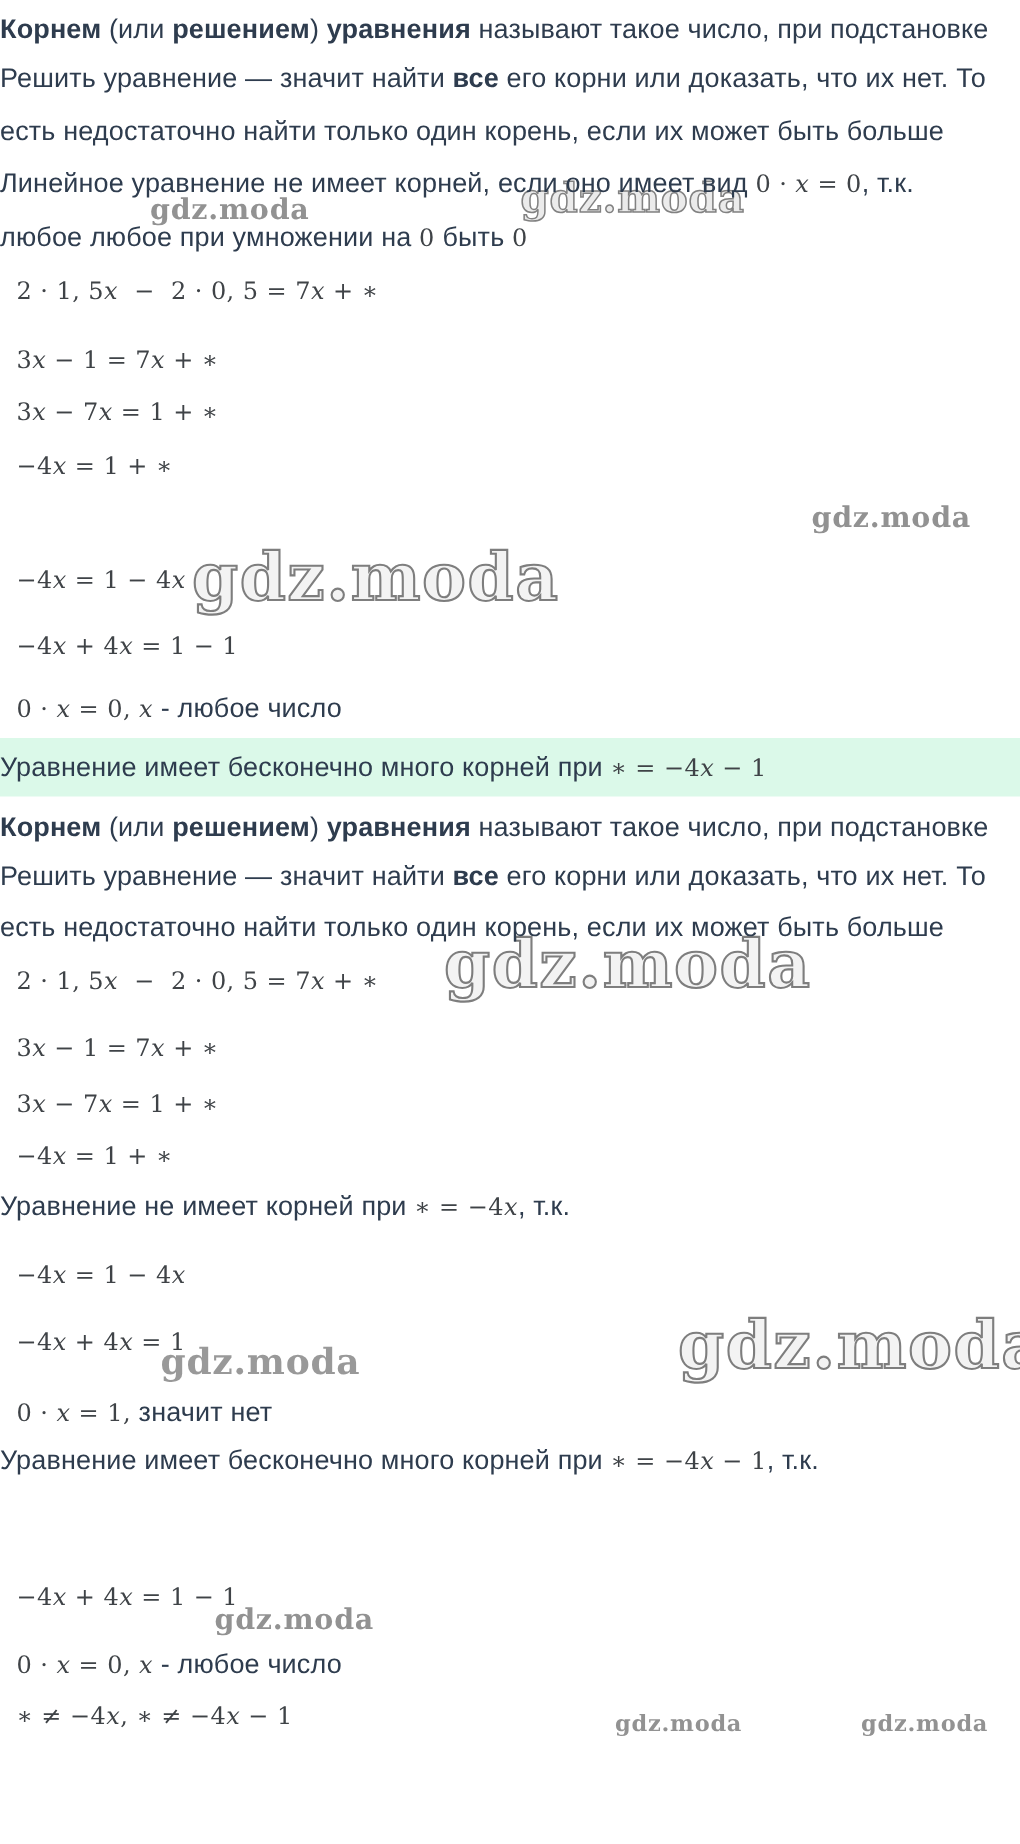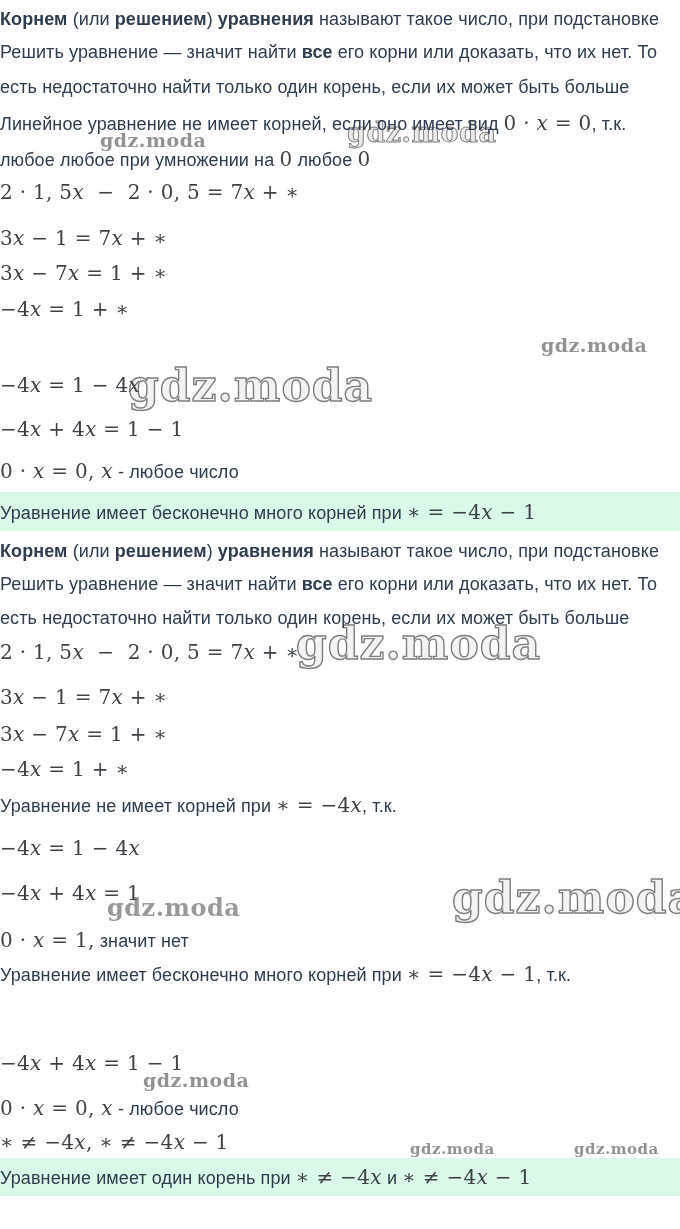--- a/index.html
+++ b/index.html
@@ -14,23 +14,23 @@
     font-family:"Liberation Sans",sans-serif;color:var(--text);
   }
   .ln{
     position:absolute;left:0;margin:0;white-space:pre;
     font-size:18px;letter-spacing:0.1px;line-height:1.25;z-index:1;
   }
   .ln b{font-weight:bold;}
   
   .eq{
     font-family:"DejaVu Serif","DejaVu Sans",serif;
-    font-size:20px;color:var(--math);letter-spacing:0.3px;
+    font-size:20px;color:var(--math);letter-spacing:0.3px;padding-left:11px;
   }
-  .mx{font-family:"DejaVu Serif","DejaVu Sans",serif;font-size:20px;color:var(--math);letter-spacing:0.3px;}
+  .mx{font-family:"DejaVu Serif","DejaVu Sans",serif;font-size:16px;color:var(--math);letter-spacing:0.3px;}
   .mx i{font-style:italic;}
   .sx{font-family:"Liberation Sans",sans-serif;font-size:18px;color:var(--text);letter-spacing:0.1px;}
   
   .bar{
     position:absolute;left:0;width:680px;background:var(--green);
     display:flex;align-items:center;z-index:1;
   }
   .bar .inner{margin:0;white-space:pre;font-size:18px;letter-spacing:0.1px;}
   
   .wm{
@@ -67,21 +67,21 @@
   <span class="wm xs" style="left:574px;top:1140px">gdz.moda</span>
 
   <p class="ln" style="top:8px"><b>Корнем</b><span> (или </span><b>решением</b><span>) </span><b>уравнения</b><span> называют такое число, при подстановке</span></p>
 
   <p class="ln" style="top:41px"><span>Решить уравнение — значит найти </span><b>все</b><span> его корни или доказать, что их нет. То</span></p>
 
   <p class="ln" style="top:76px"><span>есть недостаточно найти только один корень, если их может быть больше</span></p>
 
   <p class="ln" style="top:111px"><span>Линейное уравнение не имеет корней, если оно имеет вид </span><span class="mx">0 · <i>x</i> = 0</span><span>, т.к.</span></p>
 
-  <p class="ln" style="top:147px"><span>любое любое при умножении на </span><span class="mx">0</span><span> любое </span><span class="mx">0</span></p>
+  <p class="ln" style="top:147px"><span>любое любое при умножении на </span><span class="mx">0</span><span> быть </span><span class="mx">0</span></p>
 
   <p class="ln eq" style="top:180px"><span class="mx">2 · 1, 5<i>x</i>  −  2 · 0, 5 = 7<i>x</i> + ∗</span></p>
   <p class="ln eq" style="top:226px"><span class="mx">3<i>x</i> − 1 = 7<i>x</i> + ∗</span></p>
   <p class="ln eq" style="top:261px"><span class="mx">3<i>x</i> − 7<i>x</i> = 1 + ∗</span></p>
   <p class="ln eq" style="top:297px"><span class="mx">−4<i>x</i> = 1 + ∗</span></p>
   <p class="ln eq" style="top:373px"><span class="mx">−4<i>x</i> = 1 − 4<i>x</i></span></p>
   <p class="ln eq" style="top:417px"><span class="mx">−4<i>x</i> + 4<i>x</i> = 1 − 1</span></p>
   <p class="ln eq" style="top:459px"><span class="mx">0 · <i>x</i> = 0, <i>x</i></span><span class="sx"> - любое число</span></p>
 
   <div class="bar" style="top:492px;height:39px">
@@ -104,17 +104,14 @@
   <p class="ln eq" style="top:836px"><span class="mx">−4<i>x</i> = 1 − 4<i>x</i></span></p>
   <p class="ln eq" style="top:881px"><span class="mx">−4<i>x</i> + 4<i>x</i> = 1</span></p>
   <p class="ln eq" style="top:928px"><span class="mx">0 · <i>x</i> = 1,</span><span class="sx"> значит нет</span></p>
 
   <p class="ln" style="top:962px"><span>Уравнение имеет бесконечно много корней при </span><span class="mx">∗ = −4<i>x</i> − 1</span><span>, т.к.</span></p>
 
   <p class="ln eq" style="top:1051px"><span class="mx">−4<i>x</i> + 4<i>x</i> = 1 − 1</span></p>
   <p class="ln eq" style="top:1096px"><span class="mx">0 · <i>x</i> = 0, <i>x</i></span><span class="sx"> - любое число</span></p>
   <p class="ln eq" style="top:1130px"><span class="mx">∗ ≠ −4<i>x</i>, ∗ ≠ −4<i>x</i> − 1</span></p>
 
-  <div class="bar" style="top:1158px;height:38px">
-    <p class="inner"><span>Уравнение имеет один корень при </span><span class="mx">∗ ≠ −4<i>x</i></span><span> и </span><span class="mx">∗ ≠ −4<i>x</i> − 1</span></p>
-  </div>
 
 </div>
 
 </body></html>

